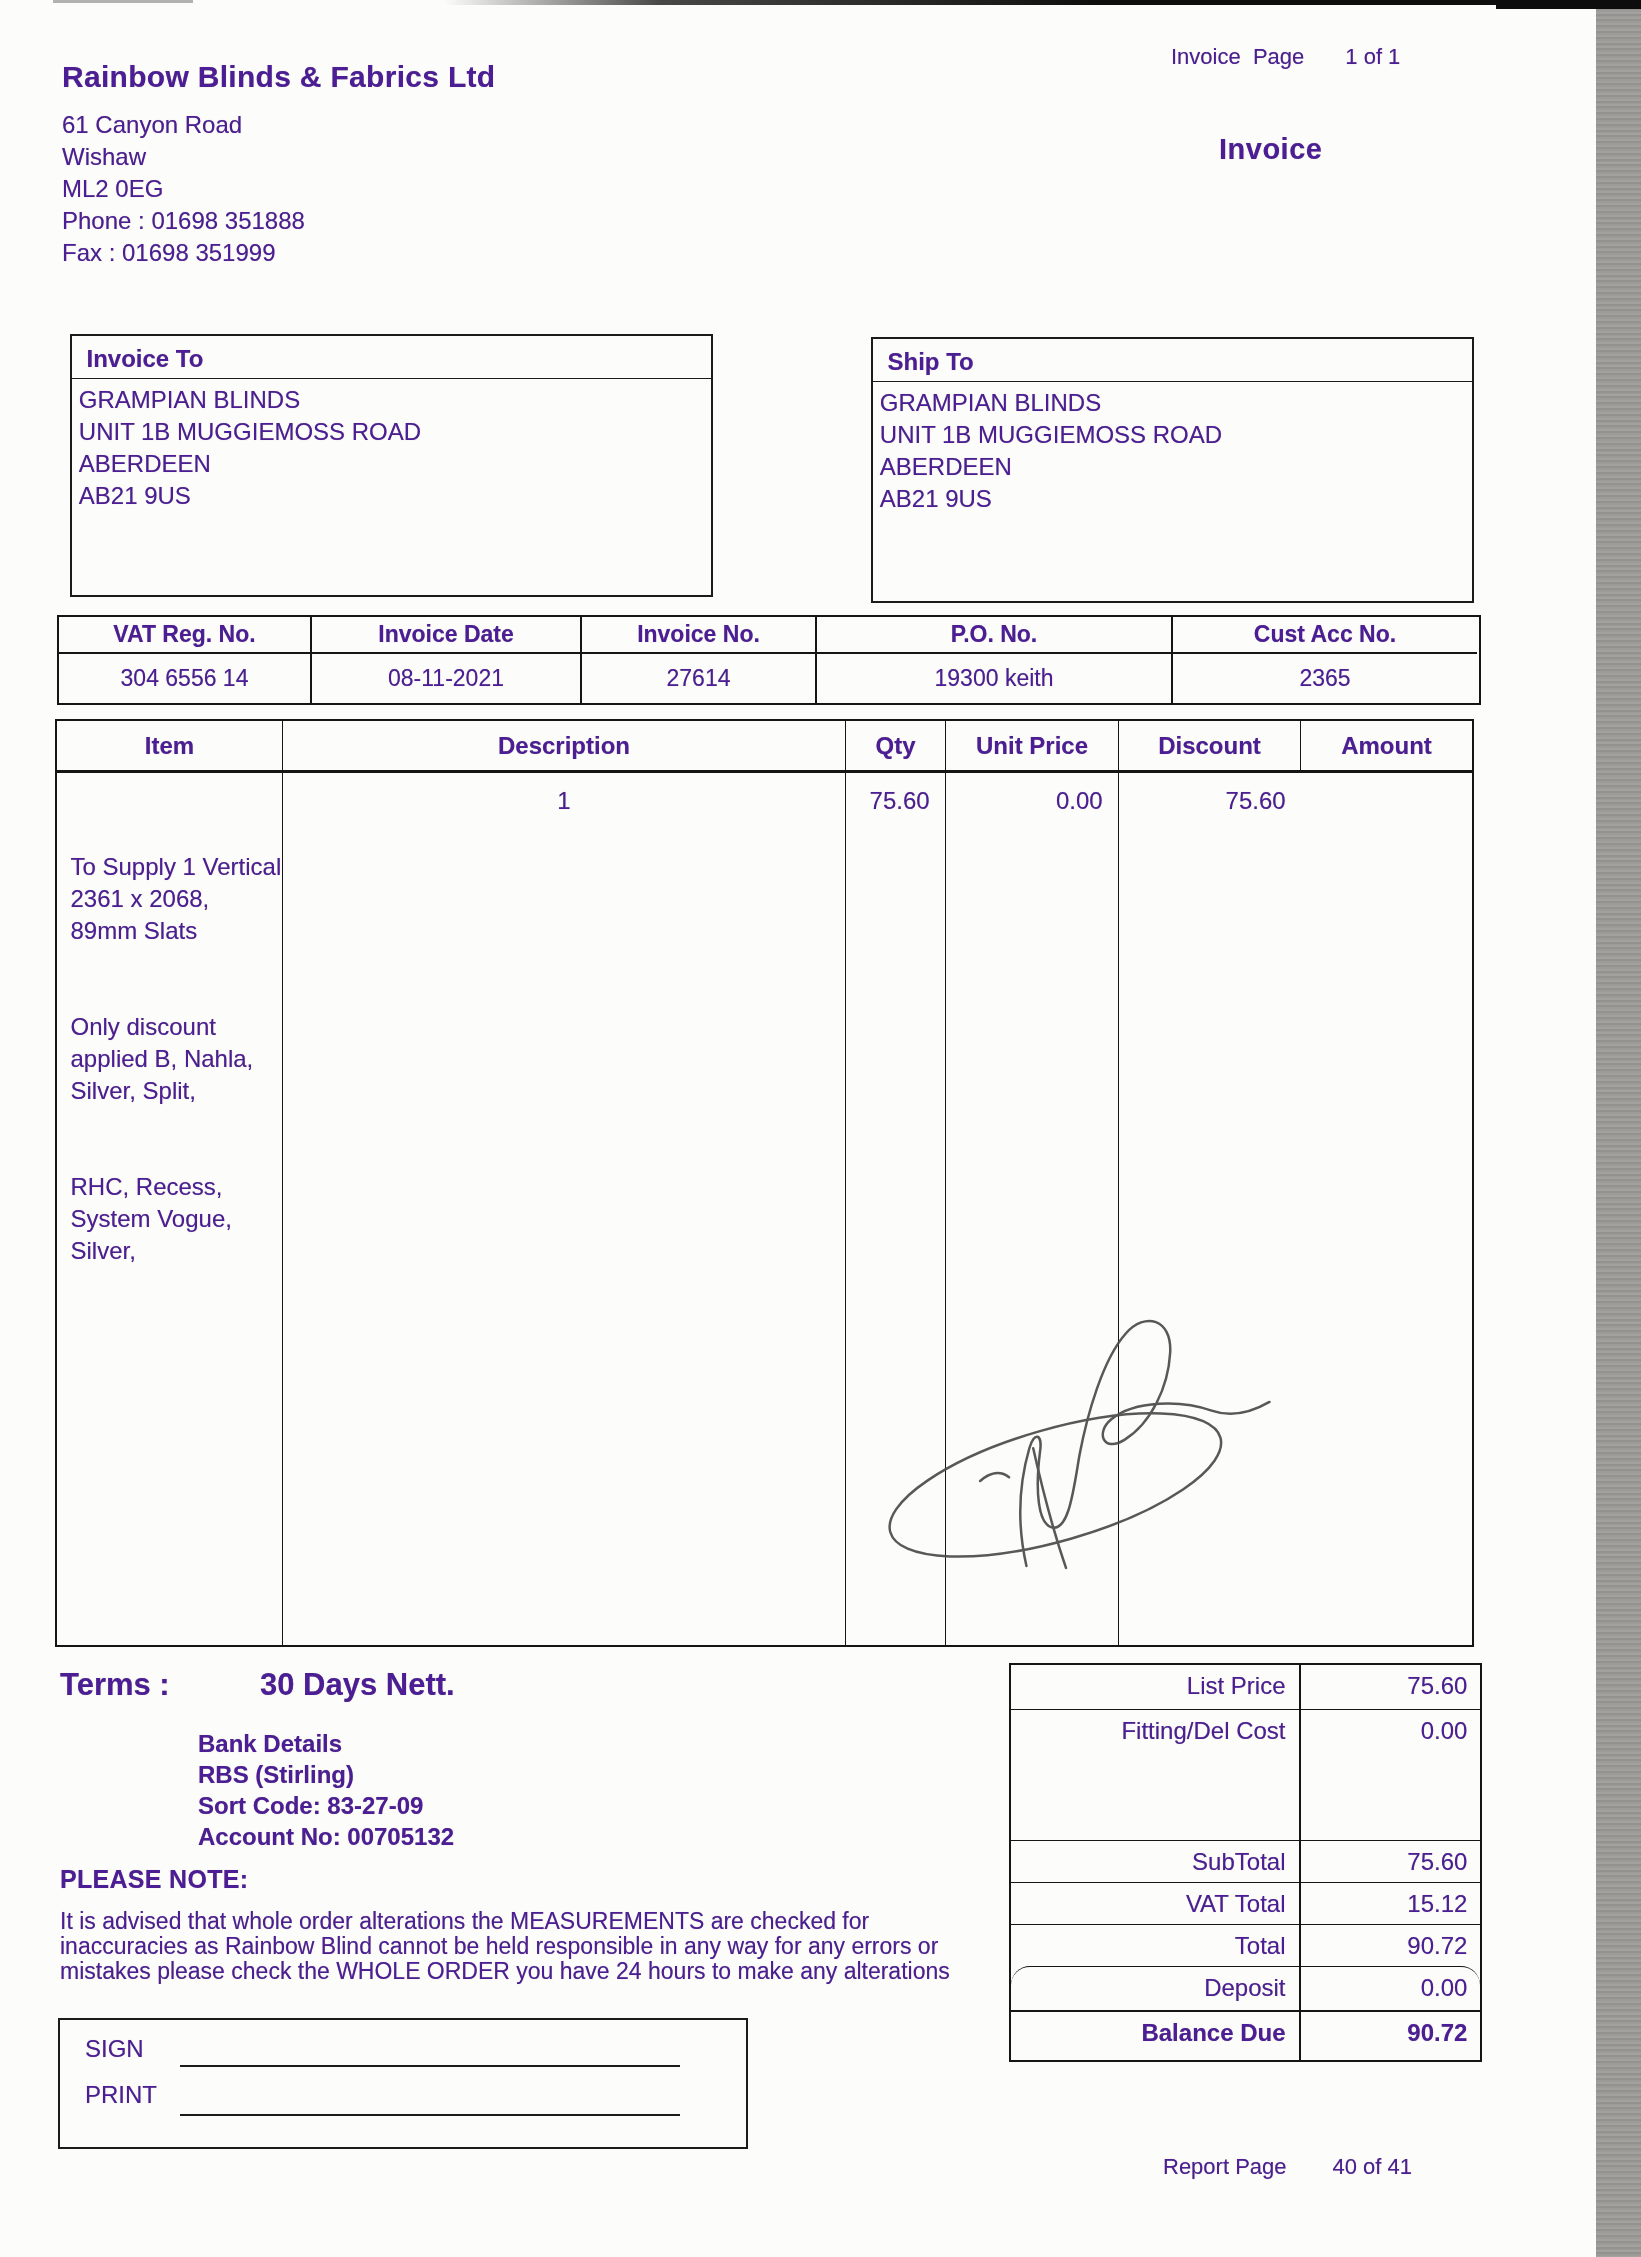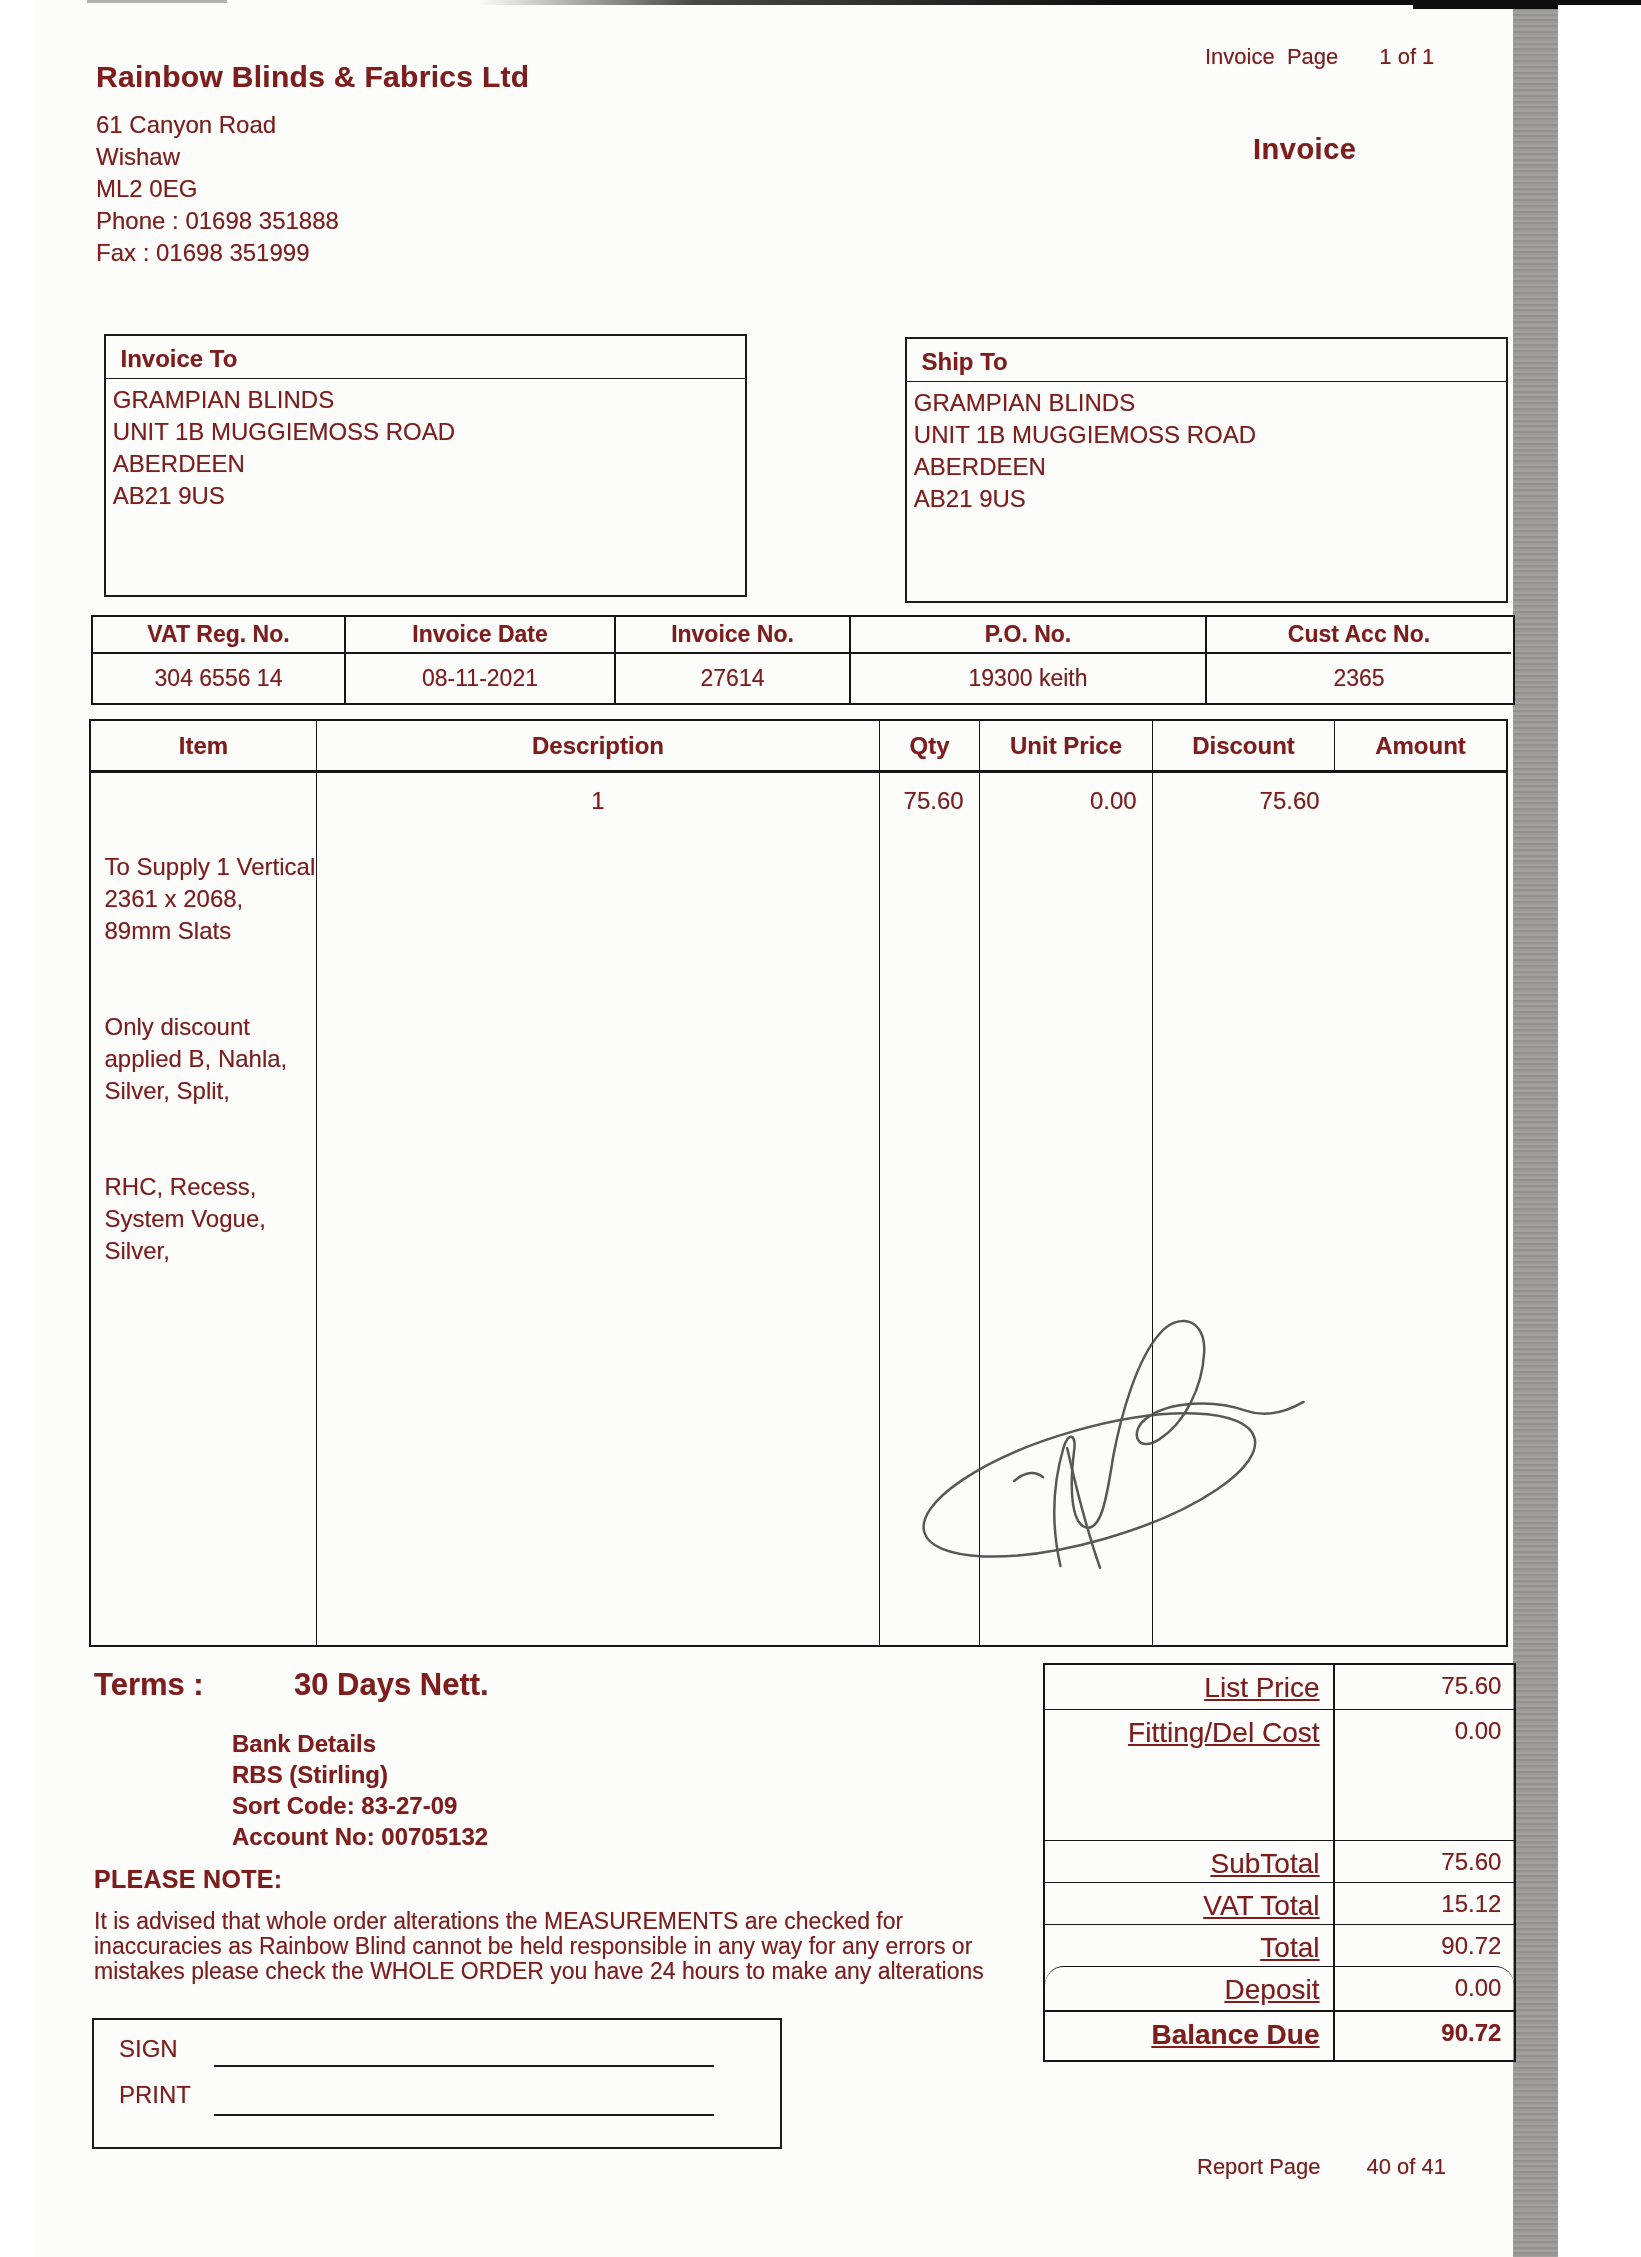--- a/index.html
+++ b/index.html
@@ -1,21 +1,21 @@
 <!DOCTYPE html>
 <html><head>
 <meta charset="utf-8">
 <style>
   * { margin: 0; padding: 0; box-sizing: border-box; }
   html, body { width: 1641px; height: 2257px; overflow: hidden; }
   body { background: #ffffff; font-family: "Liberation Sans", "DejaVu Sans", sans-serif; }
 
   .page {
-    position: relative; width: 1524px; height: 2257px;
-    background: #fcfcfa; color: #7f1d1d; margin-left: 34px;
+    position: relative; width: 1641px; height: 2257px;
+    background: #fcfcfa; color: #4c1d95;
   }
   .page * { text-shadow: 0 0 0.7px rgba(40,40,40,0.45); }
 
   
   .scan-strip {
     position: absolute; top: 0; right: 0; width: 45px; height: 2257px;
     background: repeating-linear-gradient(to bottom,
       #a2a19d 0px, #a2a19d 1.9px, #92928e 1.9px, #93928e 3.9px, #9c9b97 3.9px, #9c9b97 5.8px);
   }
   .scan-topline {
@@ -74,22 +74,22 @@
   .terms-row { font-size: 31px; font-weight: bold; }
   .bank { font-size: 24px; font-weight: bold; line-height: 31px; }
   .note-title { font-size: 25px; font-weight: bold; letter-spacing: 0.3px; }
   .note-body { font-size: 23px; line-height: 25px; }
 
   .totals { border: 2.9px solid #151515; }
   .t-row { display: flex; border-top: 1.9px solid #151515; }
   .t-row.first { border-top: none; }
   .t-row.balance { border-top: 2.9px solid #151515; }
   .t-label {
-    width: 290px; border-right: 2.4px solid #151515; font-size: 28px;
-    text-align: right; padding: 6.8px 13.5px 0 0; text-decoration: underline;
+    width: 290px; border-right: 2.4px solid #151515; font-size: 24px;
+    text-align: right; padding: 6.8px 13.5px 0 0;
   }
   .t-value { flex: 1; font-size: 24px; text-align: right; padding: 6.8px 12.6px 0 0; }
   .t-row.balance .t-label, .t-row.balance .t-value { font-weight: bold; }
 
   .signbox { border: 2.4px solid #1b1b1b; }
   .signbox .lbl { position: absolute; font-size: 24px; }
   .fieldline { position: absolute; height: 2.4px; background: #1b1b1b; }
 
   .footerline { font-size: 22px; }
   .footerline .gap { display: inline-block; width: 46px; }

